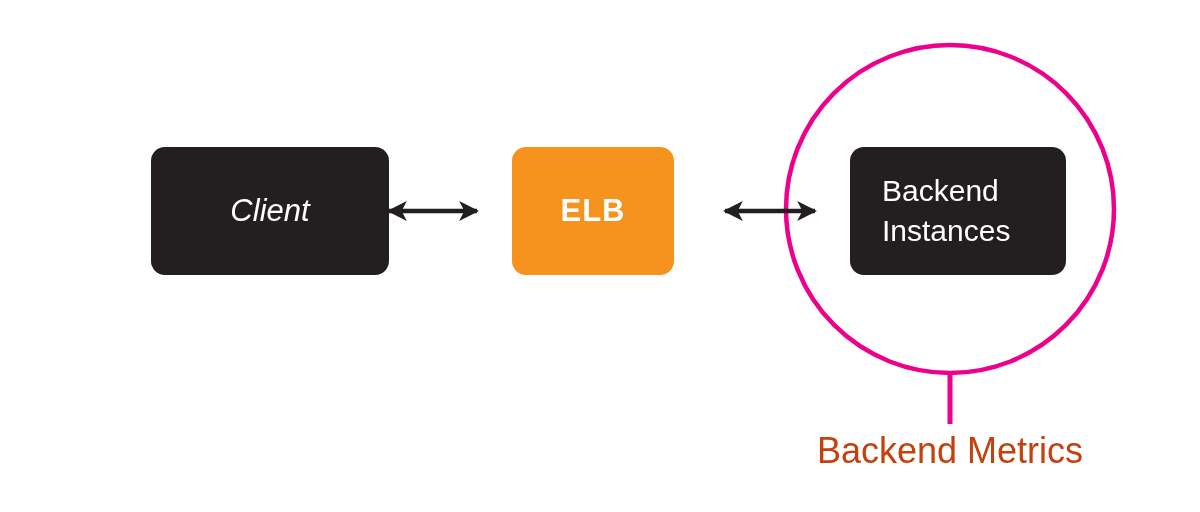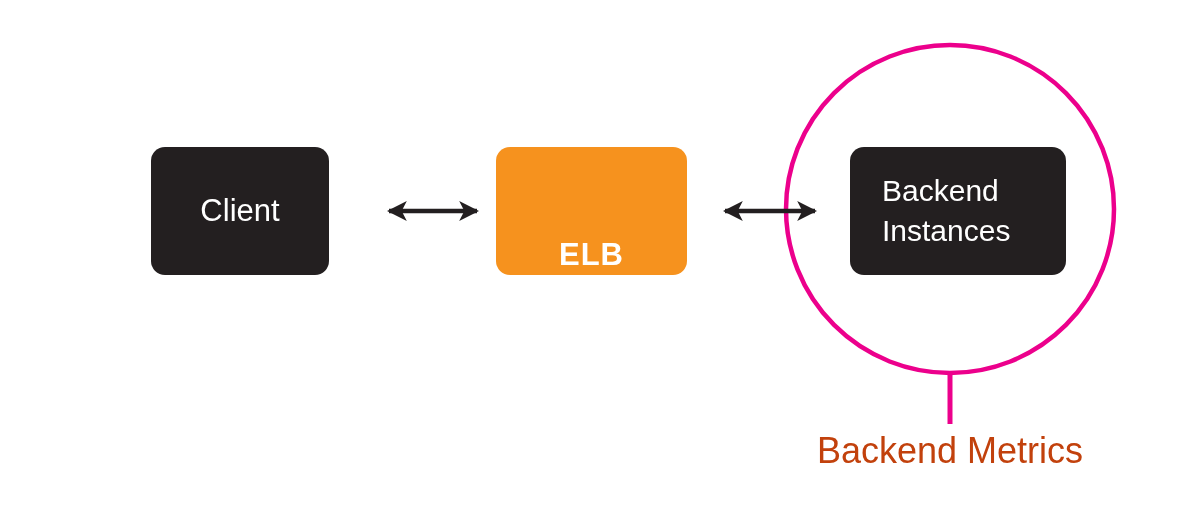--- a/index.html
+++ b/index.html
@@ -31,30 +31,30 @@
     display: flex;
     align-items: center;
     justify-content: center;
     color: #ffffff;
     font-size: 31px;
     line-height: 40px;
     box-sizing: border-box;
   }
   .node-client {
     left: 151px;
-    width: 178px;
+    width: 238px;
     background: #231F20;
+    font-style: italic;
   }
   .node-elb {
-    left: 496px;
-    width: 191px;
+    left: 512px;
+    width: 162px;
     background: #F6921E;
     font-weight: 700;
     letter-spacing: 1px;
-    align-items: flex-end;
   }
   .node-backend {
     left: 850px;
     width: 216px;
     background: #231F20;
     justify-content: flex-start;
     padding-left: 32px;
     padding-right: 10px;
     font-size: 30px;
   }

